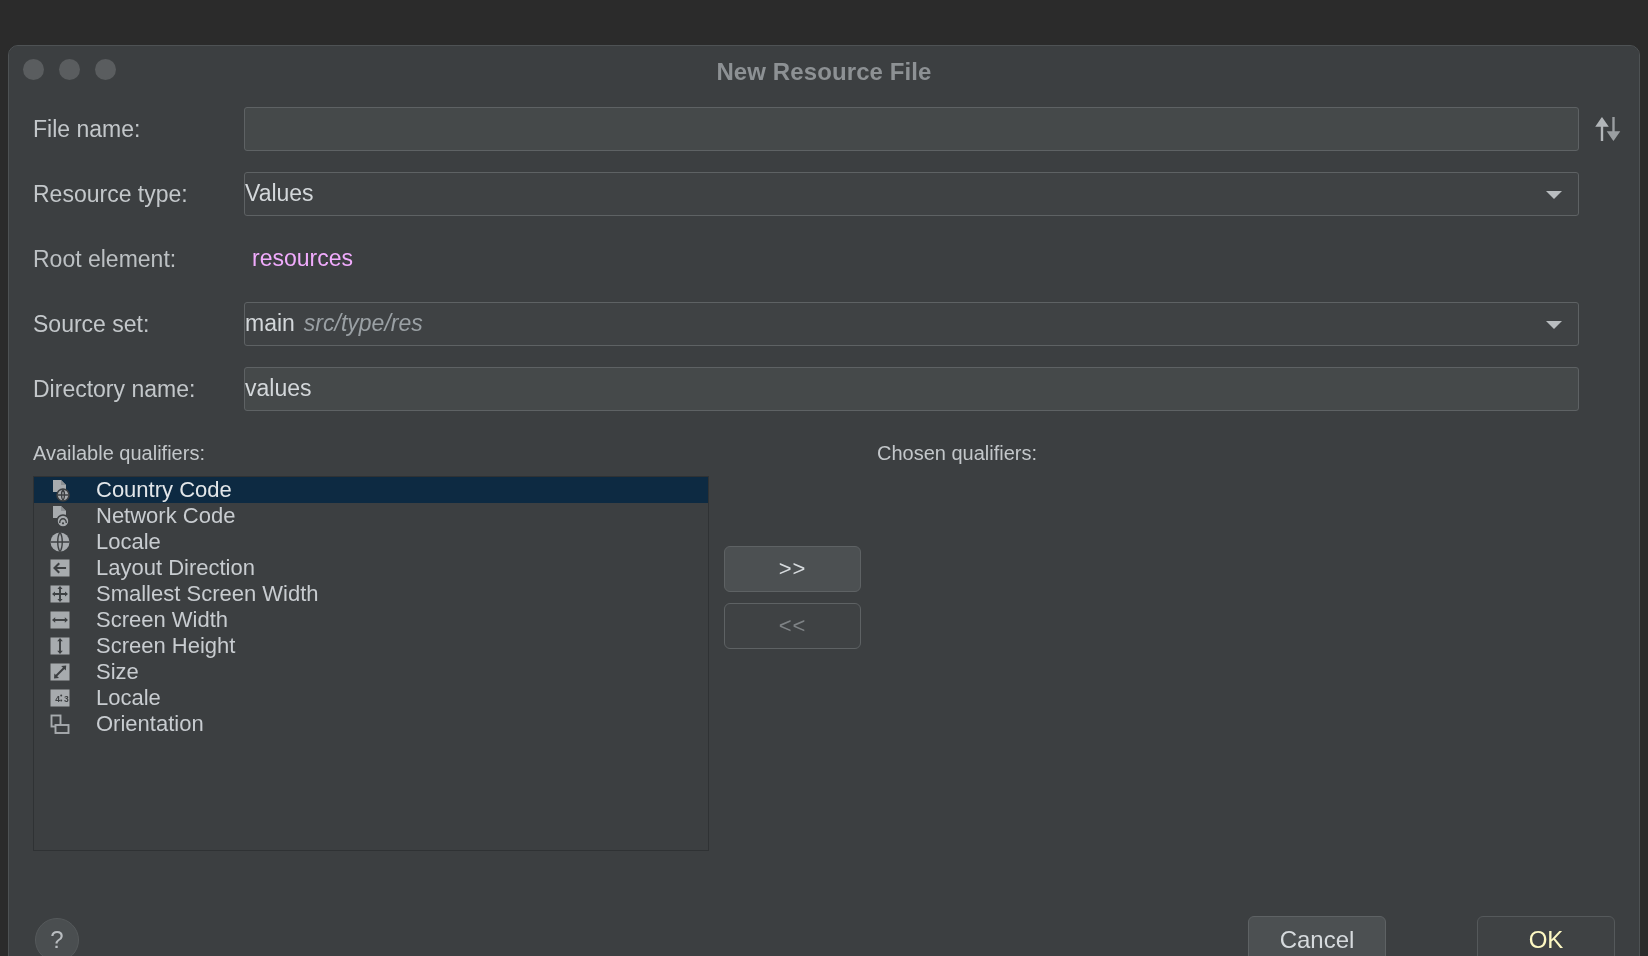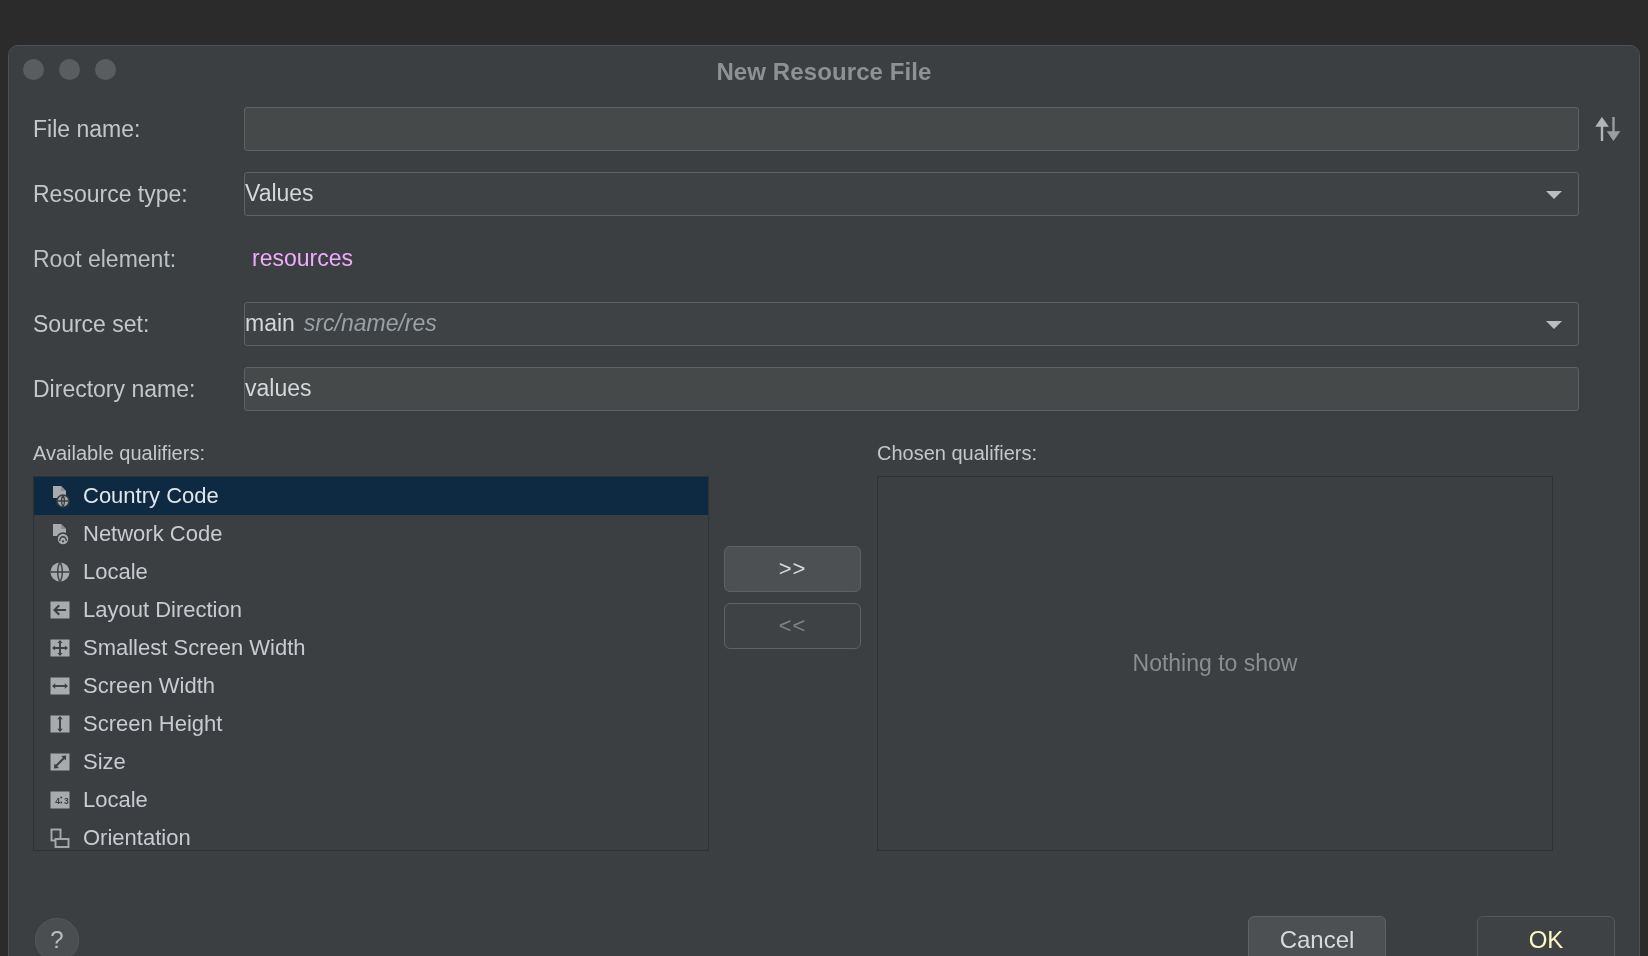--- a/index.html
+++ b/index.html
@@ -87,24 +87,24 @@
   .listbox {
     position: absolute;
     left: 24px; top: 50px;
     width: 676px; height: 375px;
     background: #3c3f41;
     border: 1px solid #2f3234;
     overflow: hidden;
   }
   .litem {
     display: flex; align-items: center;
-    height: 38px;
+    height: 26px;
     padding-left: 14px;
     font-size: 22px; color: #c8ccd0;
-    gap: 11px;
+    gap: 24px;
   }
   .litem.sel { background: #0d2a42; color: #e2e6e9; }
   .ico { width: 24px; height: 24px; flex: 0 0 24px; display: block; }
 
   .mid-btns {
     position: absolute;
     left: 715px; top: 120px;
     display: flex; flex-direction: column; gap: 11px;
   }
   .mbtn {
@@ -188,21 +188,21 @@
       <div class="lbl dim">Root element:</div>
       <div class="field plain-text">
         <span class="val">resources</span>
       </div>
     </div>
 
     <div class="row">
       <div class="lbl">Source set:</div>
       <div class="field combo">
         <span class="val">main</span>
-        <span class="sub">src/name/res</span>
+        <span class="sub">src/type/res</span>
         <span class="caret"></span>
       </div>
     </div>
 
     <div class="row">
       <div class="lbl">Directory name:</div>
       <div class="field">
         <span class="val">values</span>
       </div>
     </div>
@@ -317,23 +317,20 @@
           </span>
           <span>Orientation</span>
         </div>
       </div>
 
     <div class="mid-btns">
       <div class="mbtn on">&gt;&gt;</div>
       <div class="mbtn off">&lt;&lt;</div>
     </div>
 
-    <div class="chosenbox">
-      <span class="empty-text">Nothing to show</span>
-    </div>
   </div>
 
   <div class="footer">
     <div class="help-btn">?</div>
     <div class="fbtn" id="cancel-button">Cancel</div>
     <div class="fbtn" id="ok-button">OK</div>
   </div>
 
 </div>
 

